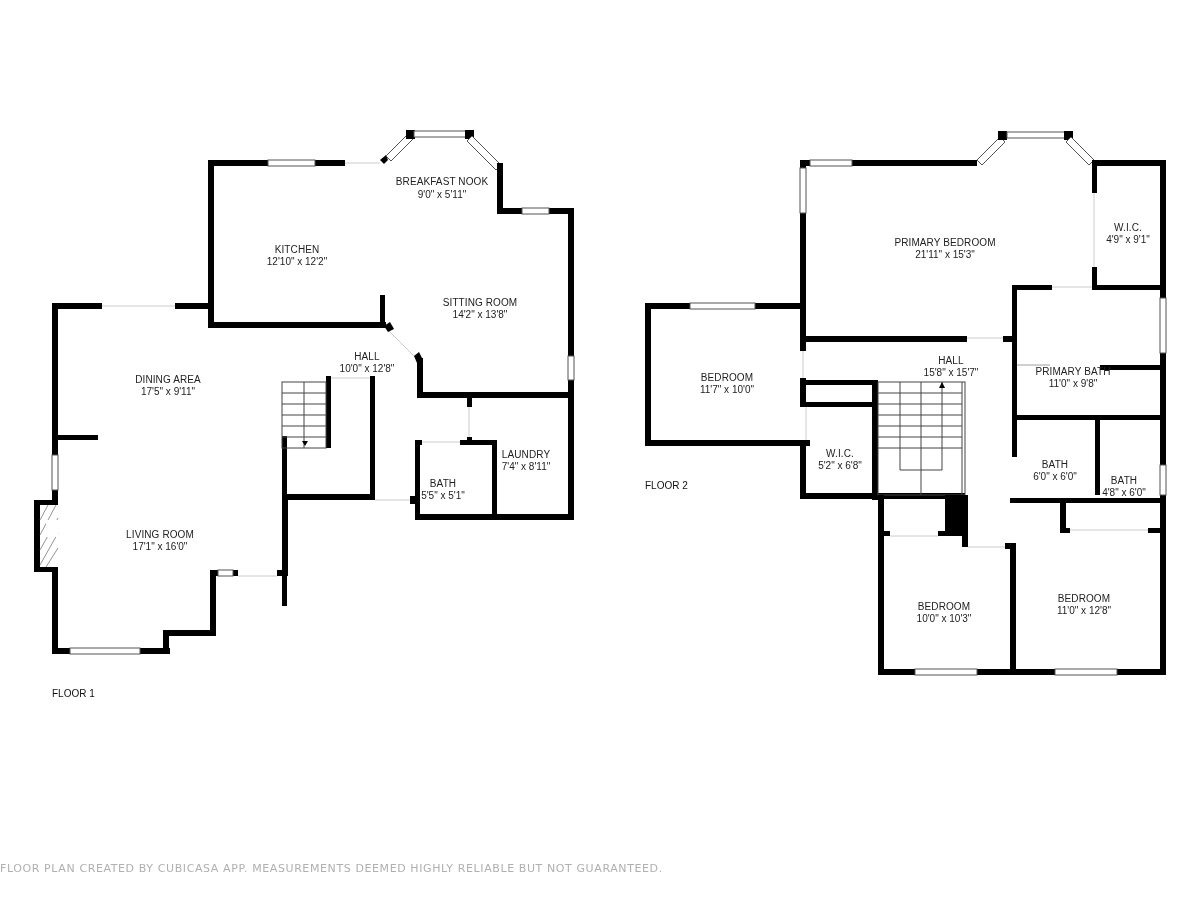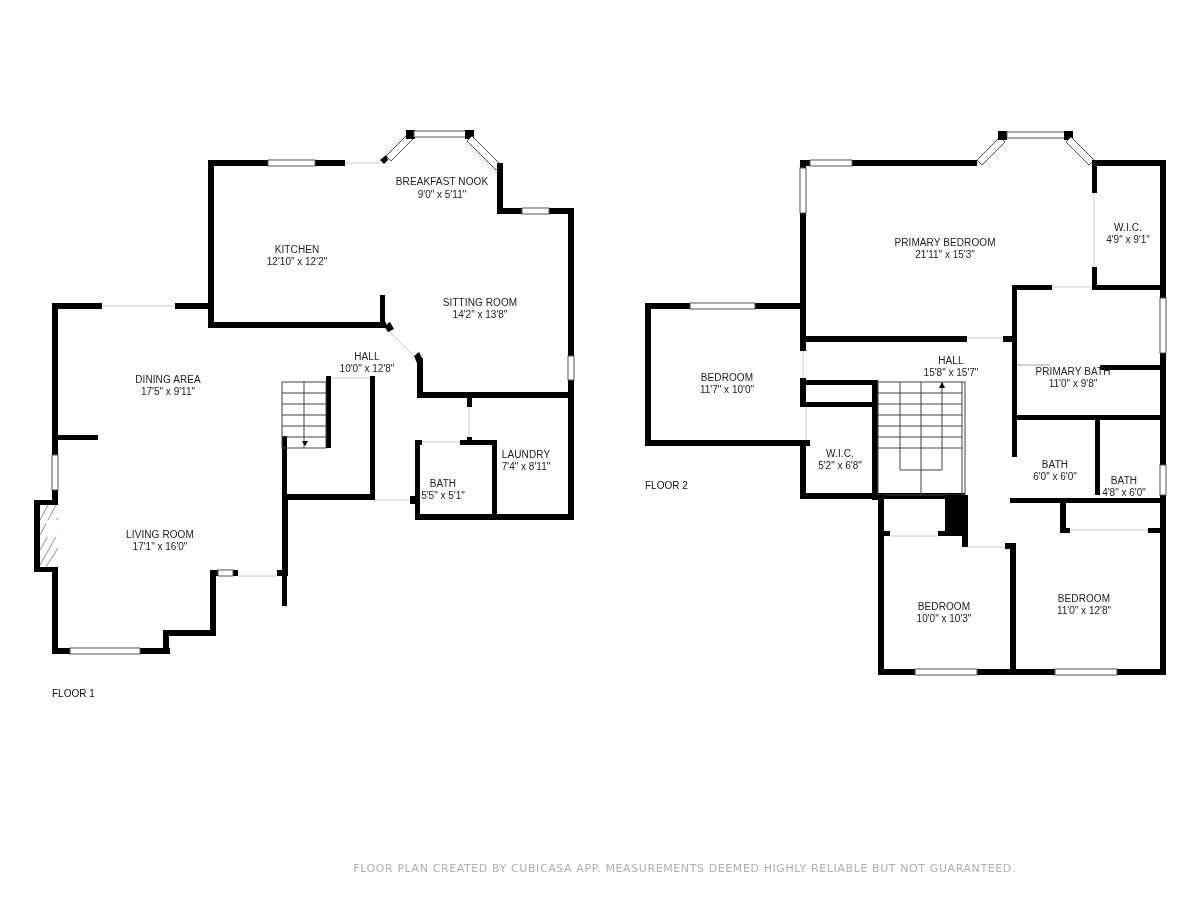--- a/index.html
+++ b/index.html
@@ -7,21 +7,21 @@
   svg.plan { position: absolute; left: 0; top: 0; width: 1200px; height: 900px; }
   .wall { fill: #000; }
   .win { fill: #fff; stroke: #555; stroke-width: 1; }
   .winline { stroke: #888; stroke-width: 0.8; }
   .opening { stroke: #ccc; stroke-width: 1; }
   .stair { fill: none; stroke: #444; stroke-width: 1; }
   .tick { fill: #000; }
   text.room-name { font-size: 10px; fill: #222; text-anchor: middle; letter-spacing: 0.1px; }
   text.room-dim { font-size: 10px; fill: #222; text-anchor: middle; }
   text.floor-label { font-size: 10px; fill: #111; }
-  .footer { position: absolute; left: 0; width: 1016px; top: 862px; text-align: right; font-size: 11px; color: #b0b0b0; letter-spacing: 0.6px; font-family: "DejaVu Sans", sans-serif; }
+  .footer { position: absolute; left: 0; width: 1016px; top: 862px; text-align: left; font-size: 11px; color: #b0b0b0; letter-spacing: 0.6px; font-family: "DejaVu Sans", sans-serif; }
   .hatch { fill: none; stroke: #777; stroke-width: 0.8; }
 </style>
 </head>
 <body>
 
 <svg class="plan" viewBox="0 0 1200 900" xmlns="http://www.w3.org/2000/svg">
 
   <g>
 
     <rect class="wall" x="208" y="160" width="6" height="168"></rect>

